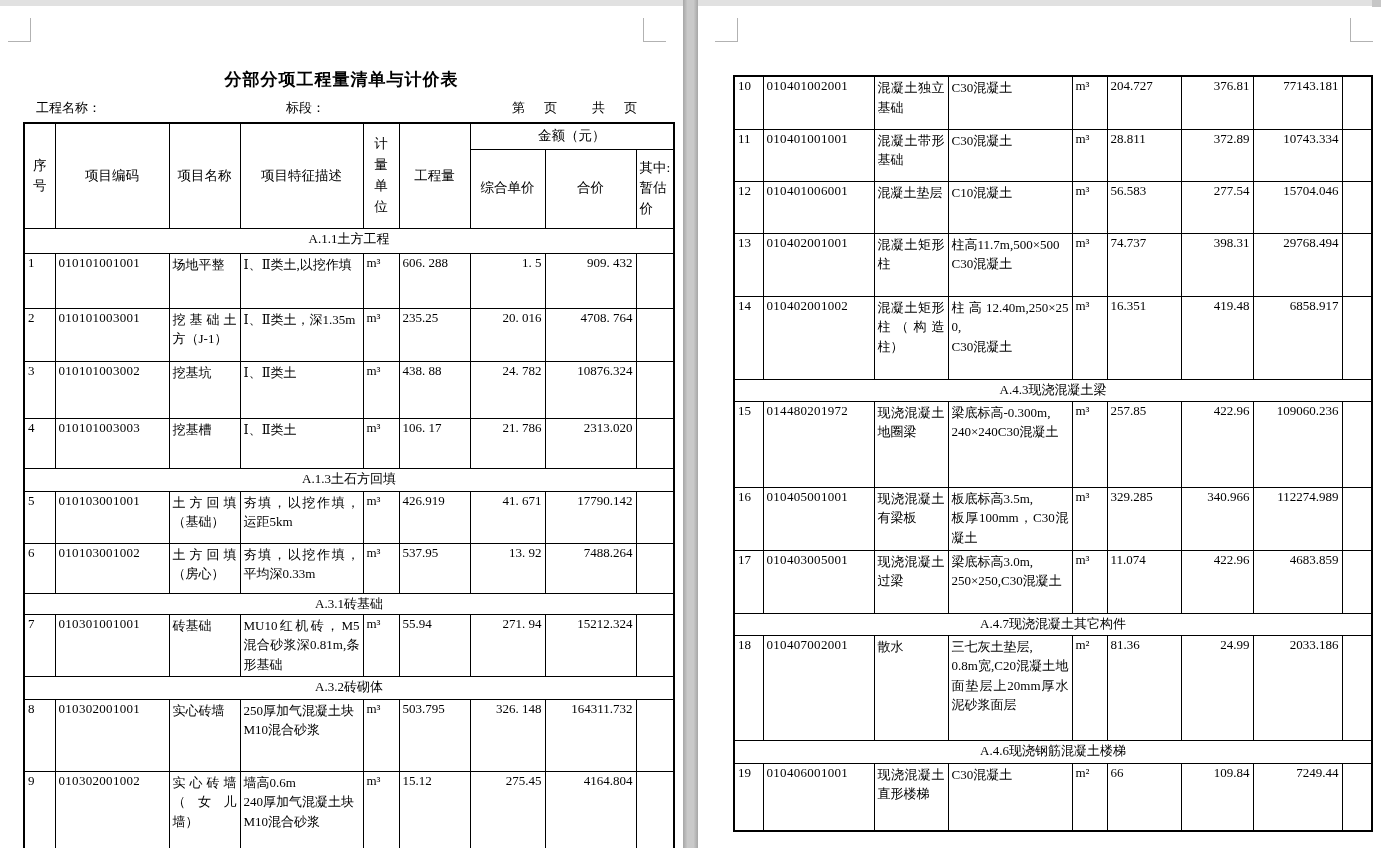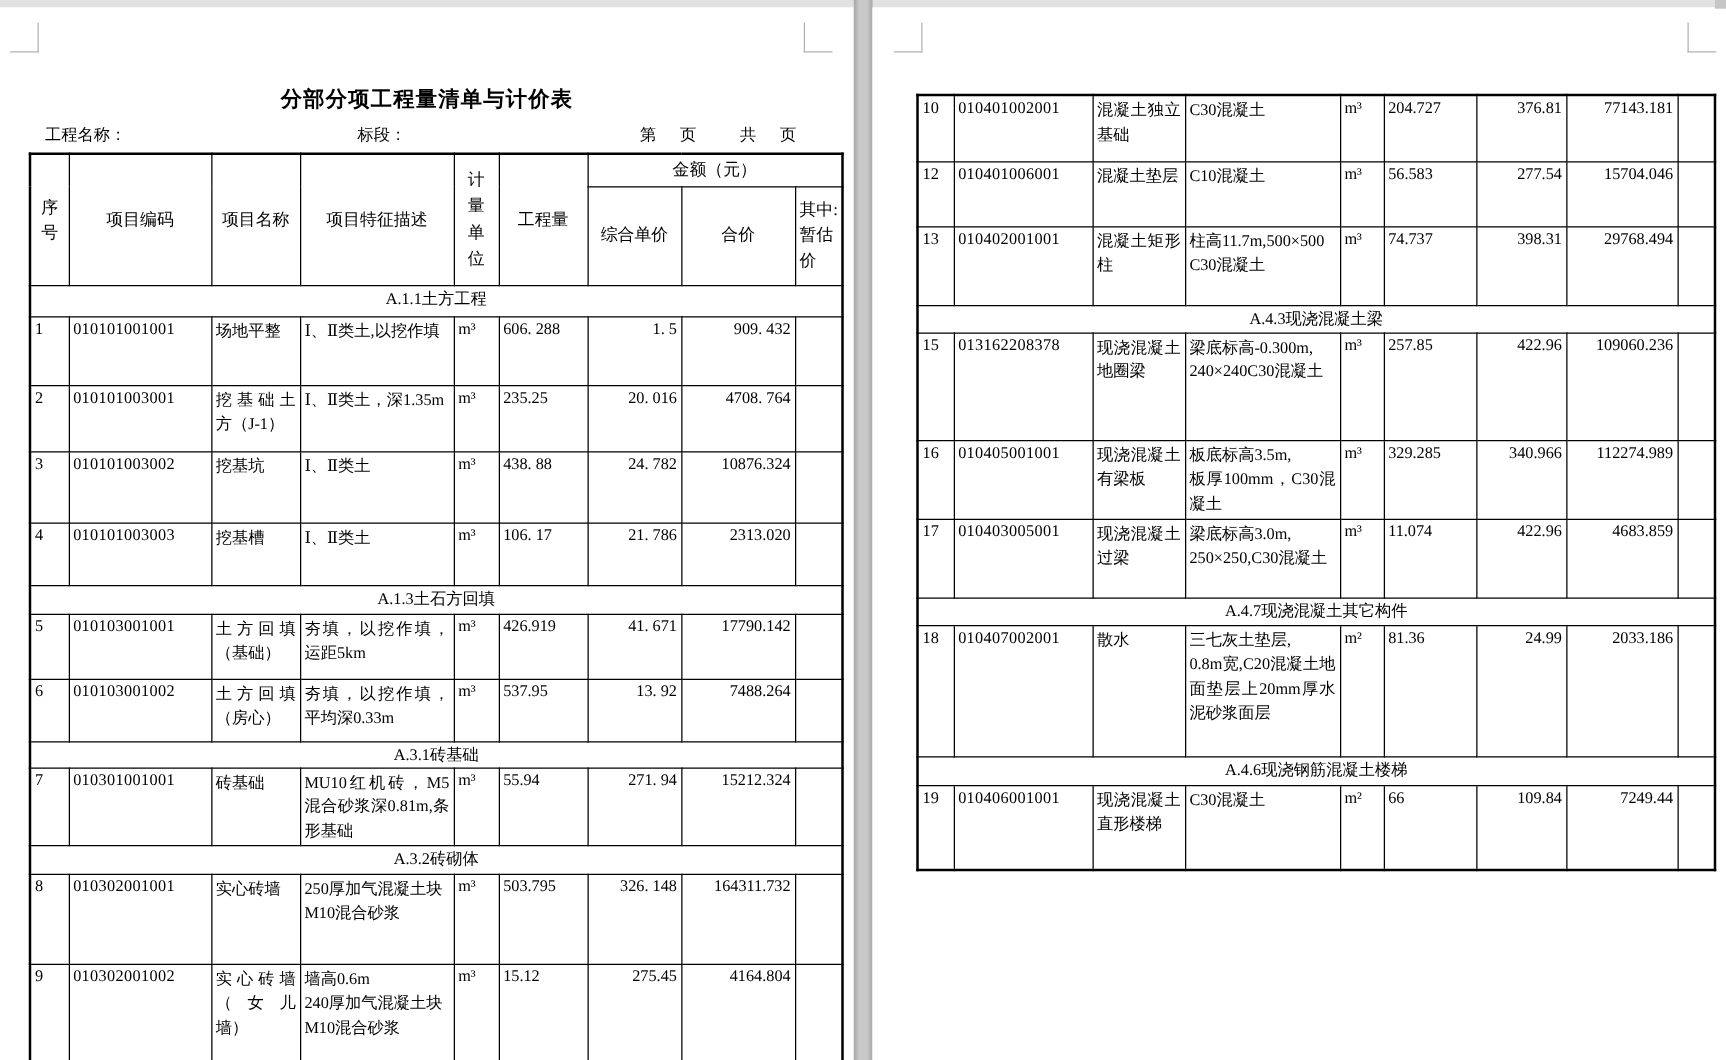--- a/index.html
+++ b/index.html
@@ -232,20 +232,31 @@
             <td class="code">010401002001</td>
             <td class="name">混凝土独立基础</td>
             <td class="desc">C30混凝土</td>
             <td class="unit">m³</td>
             <td class="qty">204.727</td>
             <td class="price">376.81</td>
             <td class="total">77143.181</td>
             <td class="est"></td>
           </tr>
           <tr style="height: 52px;">
+            <td class="seq">11</td>
+            <td class="code">010401001001</td>
+            <td class="name">混凝土带形基础</td>
+            <td class="desc">C30混凝土</td>
+            <td class="unit">m³</td>
+            <td class="qty">28.811</td>
+            <td class="price">372.89</td>
+            <td class="total">10743.334</td>
+            <td class="est"></td>
+          </tr>
+          <tr style="height: 52px;">
             <td class="seq">12</td>
             <td class="code">010401006001</td>
             <td class="name">混凝土垫层</td>
             <td class="desc">C10混凝土</td>
             <td class="unit">m³</td>
             <td class="qty">56.583</td>
             <td class="price">277.54</td>
             <td class="total">15704.046</td>
             <td class="est"></td>
           </tr>
@@ -254,26 +265,38 @@
             <td class="code">010402001001</td>
             <td class="name">混凝土矩形柱</td>
             <td class="desc">柱高11.7m,500×500
 C30混凝土</td>
             <td class="unit">m³</td>
             <td class="qty">74.737</td>
             <td class="price">398.31</td>
             <td class="total">29768.494</td>
             <td class="est"></td>
           </tr>
+          <tr style="height: 83px;">
+            <td class="seq">14</td>
+            <td class="code">010402001002</td>
+            <td class="name">混凝土矩形柱（构造柱）</td>
+            <td class="desc">柱高12.40m,250×250,
+C30混凝土</td>
+            <td class="unit">m³</td>
+            <td class="qty">16.351</td>
+            <td class="price">419.48</td>
+            <td class="total">6858.917</td>
+            <td class="est"></td>
+          </tr>
           <tr style="height: 22px;">
             <td class="sec" colspan="9">A.4.3现浇混凝土梁</td>
           </tr>
           <tr style="height: 86px;">
             <td class="seq">15</td>
-            <td class="code">013162208378</td>
+            <td class="code">014480201972</td>
             <td class="name">现浇混凝土地圈梁</td>
             <td class="desc">梁底标高-0.300m,
 240×240C30混凝土</td>
             <td class="unit">m³</td>
             <td class="qty">257.85</td>
             <td class="price">422.96</td>
             <td class="total">109060.236</td>
             <td class="est"></td>
           </tr>
           <tr style="height: 63px;">

